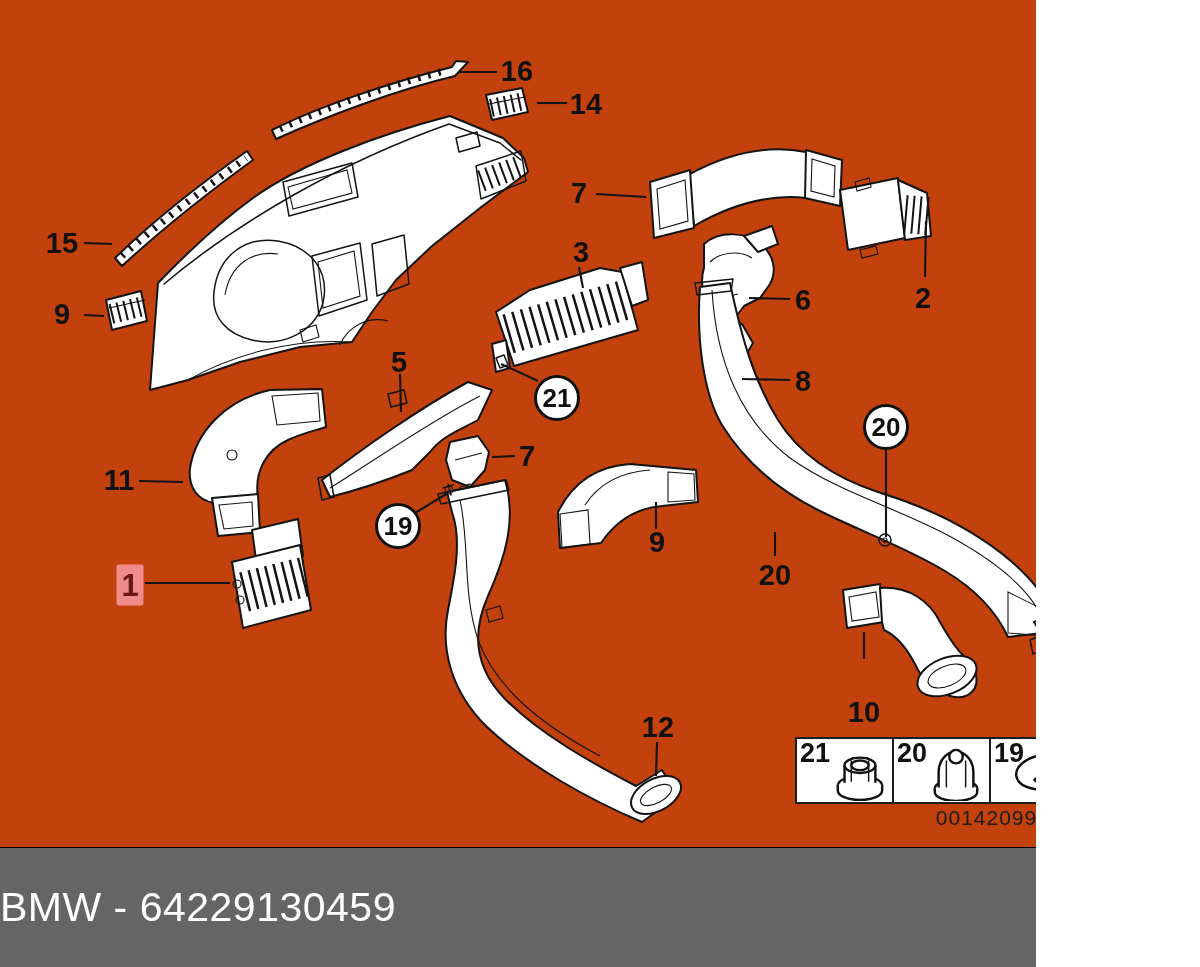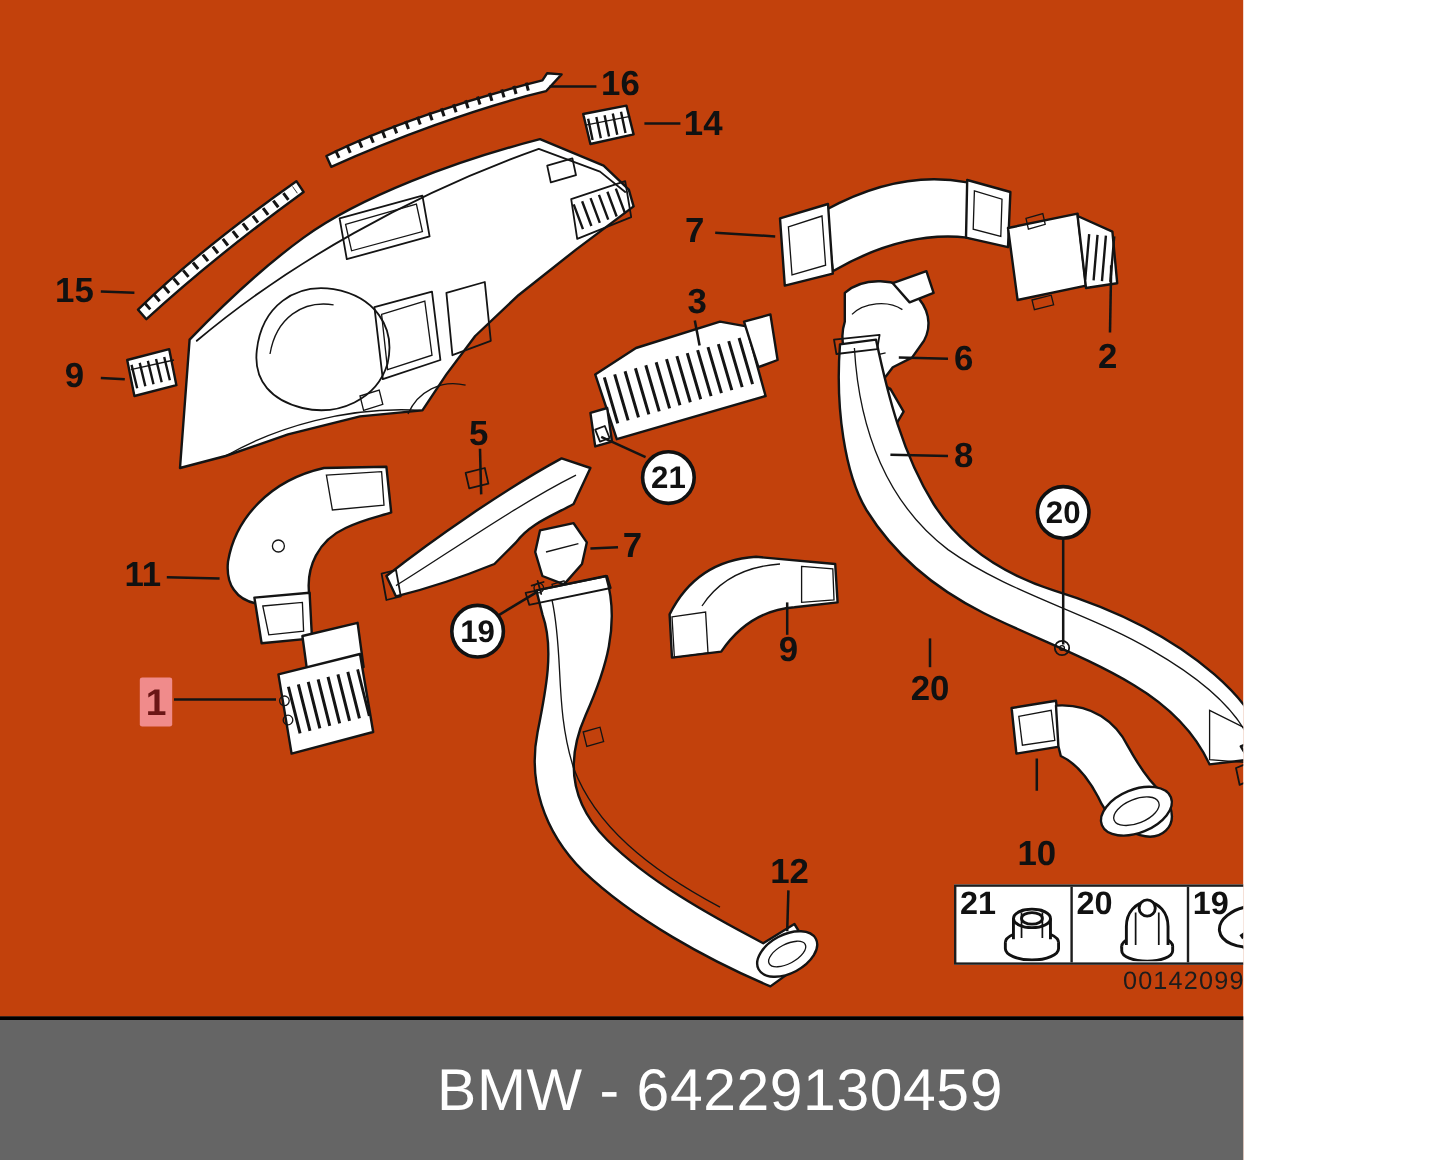--- a/index.html
+++ b/index.html
@@ -52,23 +52,23 @@
   .legend-icon{position:absolute;right:2px;bottom:1px;}
   .legend-icon.center{right:8px;bottom:4px;}
   .legend-code{
     position:absolute;left:795px;top:806px;width:383px;text-align:center;
     font-size:21px;letter-spacing:1px;color:#1c1c1c;
   }
   
   .footer-banner{
     position:absolute;left:0;top:847px;width:1200px;height:120px;
     background:var(--banner-bg);color:var(--banner-fg);
-    border-top:3px solid #000000;box-sizing:border-box;
-    display:flex;align-items:center;justify-content:center;gap:56px;
-    font-size:49px;letter-spacing:0.5px;
+    border-top:1px solid #000000;box-sizing:border-box;
+    display:flex;align-items:center;gap:56px;
+    font-size:41px;letter-spacing:0.5px;
   }
 </style>
 </head>
 <body>
 
 <div class="stage">
 
   <svg class="diagram-svg" width="1200" height="847" viewBox="0 0 1200 847">
 
     <g>

